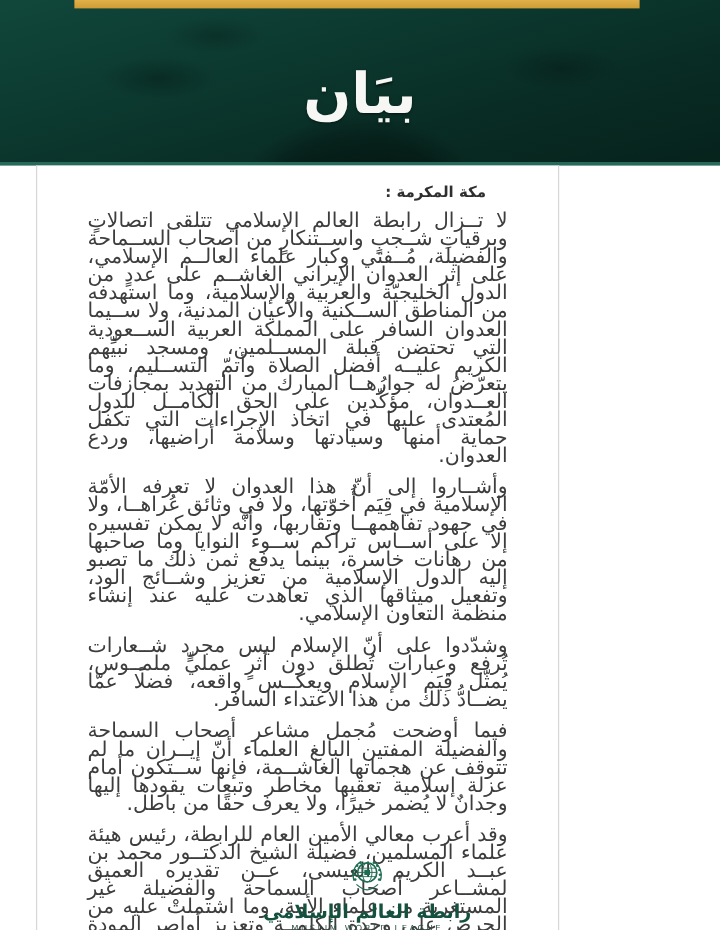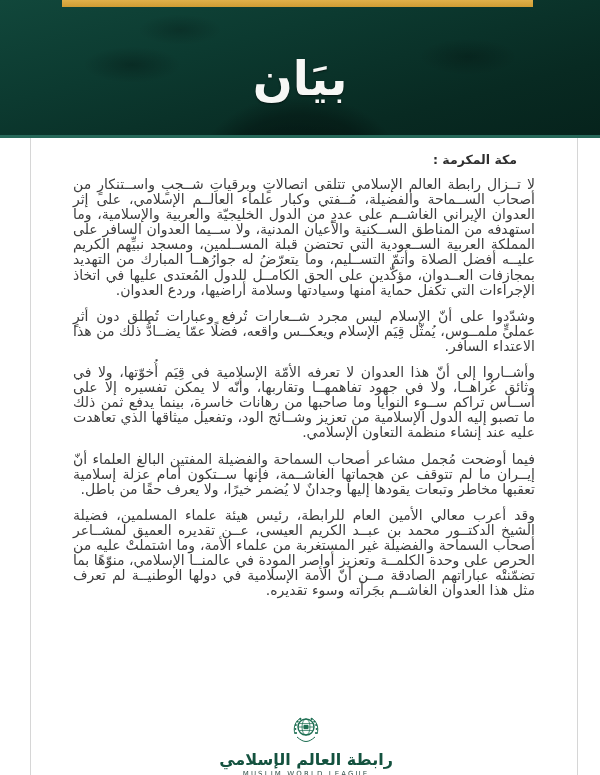--- a/index.html
+++ b/index.html
@@ -53,41 +53,41 @@
     font-weight:bold;
     direction:rtl;
     letter-spacing:2px;
     text-shadow:0 1px 2px rgba(0,0,0,0.55);
     padding-top:22px;
   }
 
   
   .page{
     position:absolute;top:138px;left:30px;
-    width:548px;height:637px;
+    width:436px;height:637px;
     background:#ffffff;
     border-left:1px solid #d6d6d6;
     border-right:1px solid #d6d6d6;
     box-sizing:border-box;
   }
   .content{
     direction:rtl;
     padding:14px 42px 0 42px;
     color:#3b3b3b;
   }
   .city-heading{
     font-size:12.5px;
     font-weight:bold;
     color:#2f2f2f;
     padding-left:0;
     margin:0 18px 10px 0;
   }
   .content p{
     margin:0 0 11px 0;
-    font-size:14px;
+    font-size:17px;
     line-height:15.1px;
     text-align:justify;
     text-align-last:right;
     color:#3d3d3d;
   }
 
   
   .footer-logo{
     position:absolute;
     left:0;right:0;
@@ -128,22 +128,22 @@
   <div class="goldbar"></div>
   <div class="calligraphy">
     <span>بيَان</span>
   </div>
 </div>
 
 <div class="page">
   <div class="content">
     <div class="city-heading">مكة المكرمة :</div>
     <p>لا تــزال رابطة العالم الإسلامي تتلقى اتصالاتٍ وبرقياتِ شــجبٍ واســتنكارٍ من أصحاب الســماحة والفضيلة، مُــفتي وكبار علماء العالــم الإسلامي، على إثر العدوان الإيراني الغاشــم على عددٍ من الدول الخليجيّة والعربية والإسلامية، وما استهدفه من المناطق الســكنية والأعيان المدنية، ولا ســيما العدوان السافر على المملكة العربية الســعودية التي تحتضن قبلة المســلمين، ومسجد نبيِّهم الكريم عليــه أفضل الصلاة وأتمّ التســليم، وما يتعرّضُ له جوارُهــا المبارك من التهديد بمجازفات العــدوان، مؤكّدين على الحق الكامــل للدول المُعتدى عليها في اتخاذ الإجراءات التي تكفل حماية أمنها وسيادتها وسلامة أراضيها، وردع العدوان.</p>
+    <p>وأشــاروا إلى أنّ هذا العدوان لا تعرفه الأمّة الإسلامية في قِيَم أُخوّتها، ولا في وثائق عُراهــا، ولا في جهود تفاهمهــا وتقاربها، وأنّه لا يمكن تفسيره إلا على أســاس تراكم ســوء النوايا وما صاحبها من رهانات خاسرة، بينما يدفع ثمن ذلك ما تصبو إليه الدول الإسلامية من تعزيز وشــائج الود، وتفعيل ميثاقها الذي تعاهدت عليه عند إنشاء منظمة التعاون الإسلامي.</p>
     <p>وشدّدوا على أنّ الإسلام ليس مجرد شــعارات تُرفع وعبارات تُطلق دون أثرٍ عمليٍّ ملمــوس، يُمثّل قِيَم الإسلام ويعكــس واقعه، فضلًا عمّا يضــادُّ ذلك من هذا الاعتداء السافر.</p>
-    <p>وأشــاروا إلى أنّ هذا العدوان لا تعرفه الأمّة الإسلامية في قِيَم أُخوّتها، ولا في وثائق عُراهــا، ولا في جهود تفاهمهــا وتقاربها، وأنّه لا يمكن تفسيره إلا على أســاس تراكم ســوء النوايا وما صاحبها من رهانات خاسرة، بينما يدفع ثمن ذلك ما تصبو إليه الدول الإسلامية من تعزيز وشــائج الود، وتفعيل ميثاقها الذي تعاهدت عليه عند إنشاء منظمة التعاون الإسلامي.</p>
     <p>فيما أوضحت مُجمل مشاعر أصحاب السماحة والفضيلة المفتين البالغ العلماء أنّ إيــران ما لم تتوقف عن هجماتها الغاشــمة، فإنها ســتكون أمام عزلة إسلامية تعقبها مخاطر وتبعات يقودها إليها وجدانٌ لا يُضمر خيرًا، ولا يعرف حقًا من باطل.</p>
     <p>وقد أعرب معالي الأمين العام للرابطة، رئيس هيئة علماء المسلمين، فضيلة الشيخ الدكتــور محمد بن عبــد الكريم العيسى، عــن تقديره العميق لمشــاعر أصحاب السماحة والفضيلة غير المستغربة من علماء الأمة، وما اشتملتْ عليه من الحرص على وحدة الكلمــة وتعزيز أواصر المودة في عالمنــا الإسلامي، منوّهًا بما تضمّنتْه عباراتهم الصادقة مــن أنّ الأمة الإسلامية في دولها الوطنيــة لم تعرف مثل هذا العدوان الغاشــم بجَرأته وسوء تقديره.</p>
   </div>
 </div>
 
 <div class="footer-logo">
   <svg class="emblem" viewBox="0 0 30 30">
 
     <g stroke="#1d6e52" stroke-width="1" fill="none">
       <path d="M4,20 C2,14 4,7 10,4"></path>

